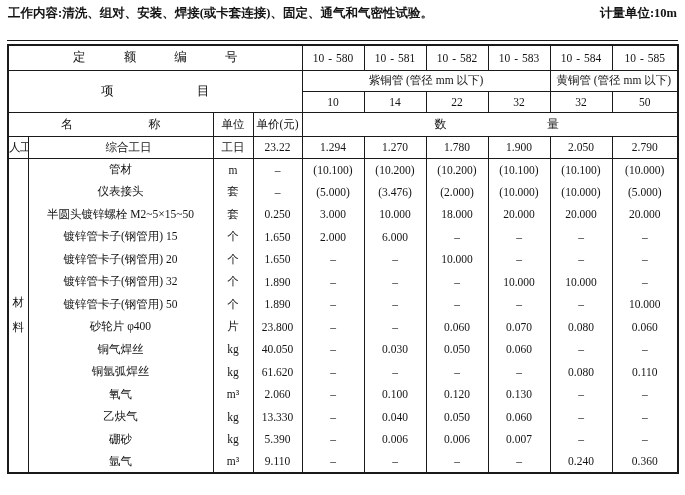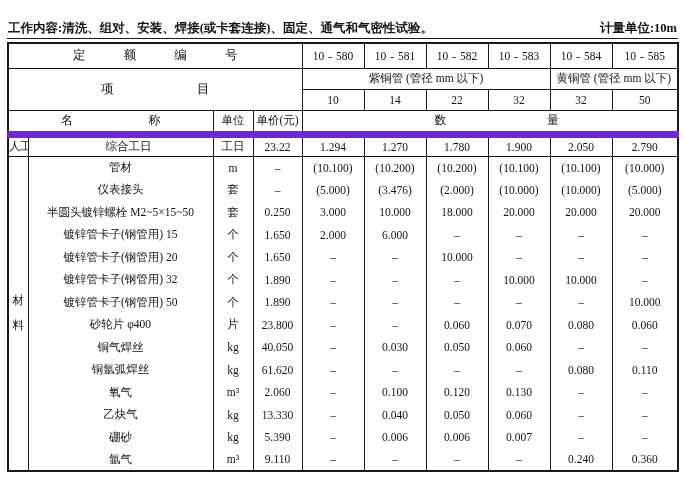--- a/index.html
+++ b/index.html
@@ -19,25 +19,24 @@
     letter-spacing:1.5px;
     padding:4px 0 9px 0;
   }
 
   .meta-row {
     display:flex;
     justify-content:space-between;
     align-items:flex-end;
     font-size:12.5px;
     font-weight:bold;
-    padding:0 1px 1px 1px;
+    padding:0 1px 18px 1px;
     border-bottom:1.5px solid #1a1a1a;
     margin-bottom:3px;
     white-space:nowrap;
-    margin-top:15px;
   }
   .meta-row .work-label { font-weight:bold; }
 
   table.quota {
     border-collapse:collapse;
     table-layout:fixed;
     width:670px;
     border:2px solid #1a1a1a;
   }
   .quota td {
@@ -45,21 +44,21 @@
     text-align:center;
     vertical-align:middle;
     white-space:nowrap;
     overflow:hidden;
     padding:0;
   }
   
   .quota thead td { border:1px solid #1a1a1a; }
   
   .quota tbody td { border-left:1px solid #1a1a1a; border-right:1px solid #1a1a1a; }
-  .quota tbody tr.labor-row td { border-top:7px solid #6d28d9; border-bottom:1px solid #1a1a1a; }
+  .quota tbody tr.labor-row td { border-top:1px solid #6d28d9; border-bottom:1px solid #1a1a1a; }
 
   .quota thead tr:nth-child(1) { height:25px; }
   .quota thead tr:nth-child(2) { height:21px; }
   .quota thead tr:nth-child(3) { height:21px; }
   .quota thead tr:nth-child(4) { height:24px; }
   .quota tbody tr { height:22.5px; }
   .quota tbody tr.labor-row { height:22px; }
 
   .spread { display:flex; justify-content:space-between; }
   .pad-quota { padding:0 64px; font-size:12.5px; }

